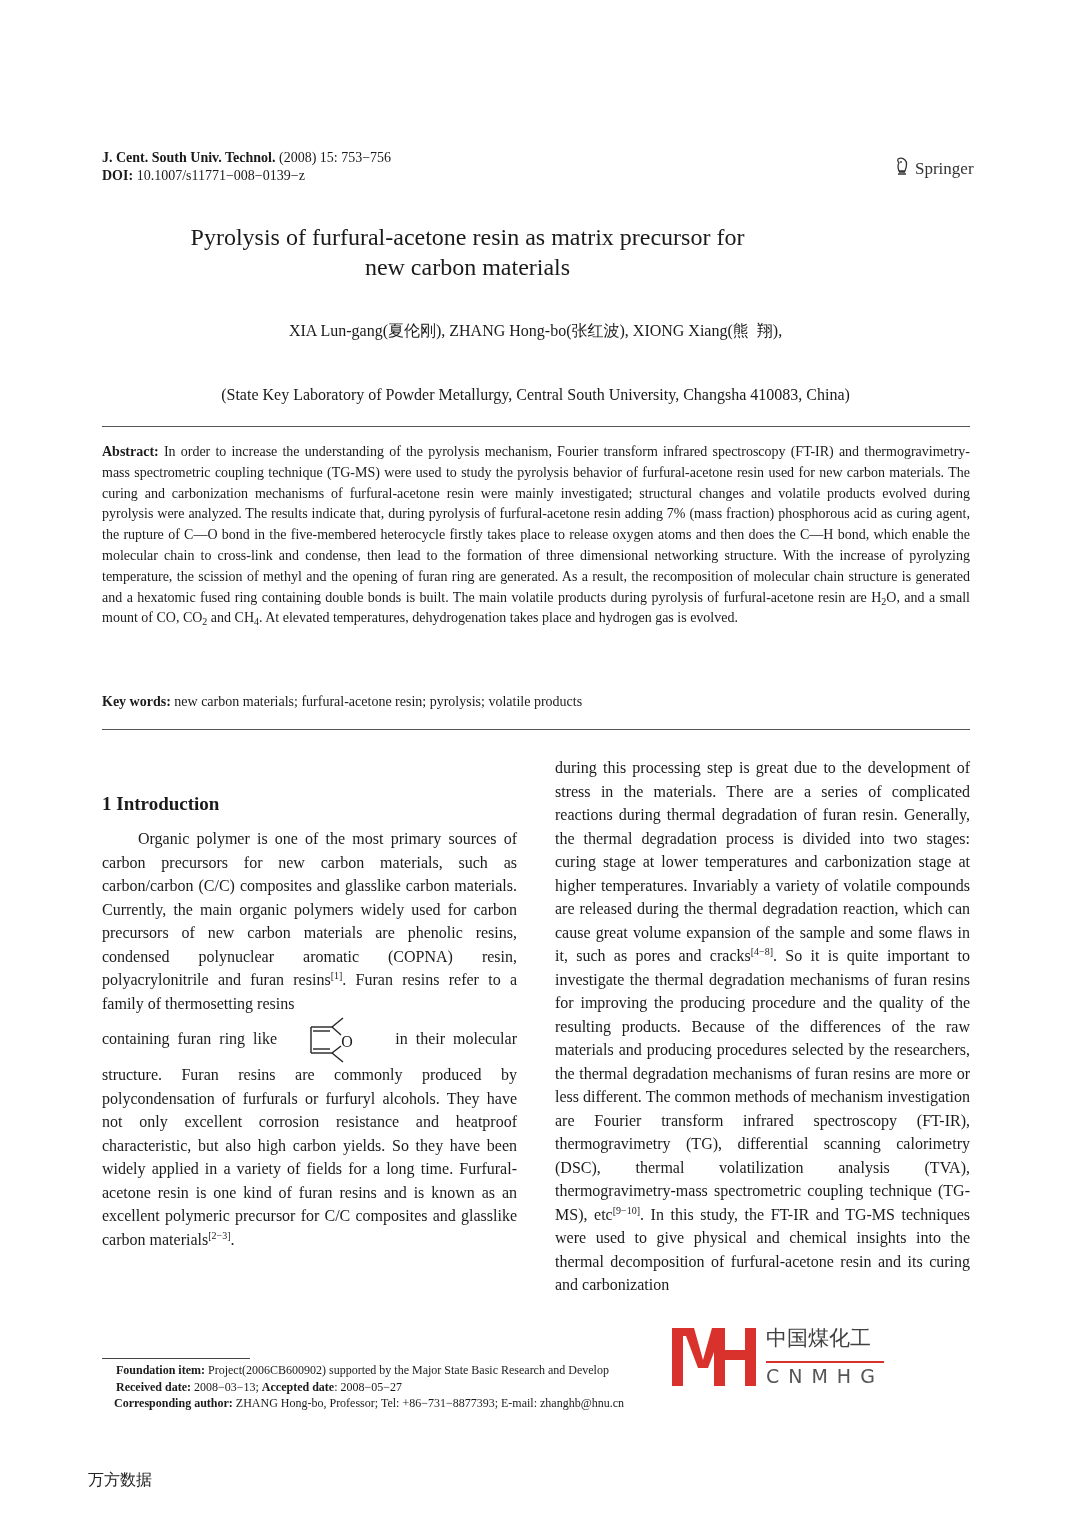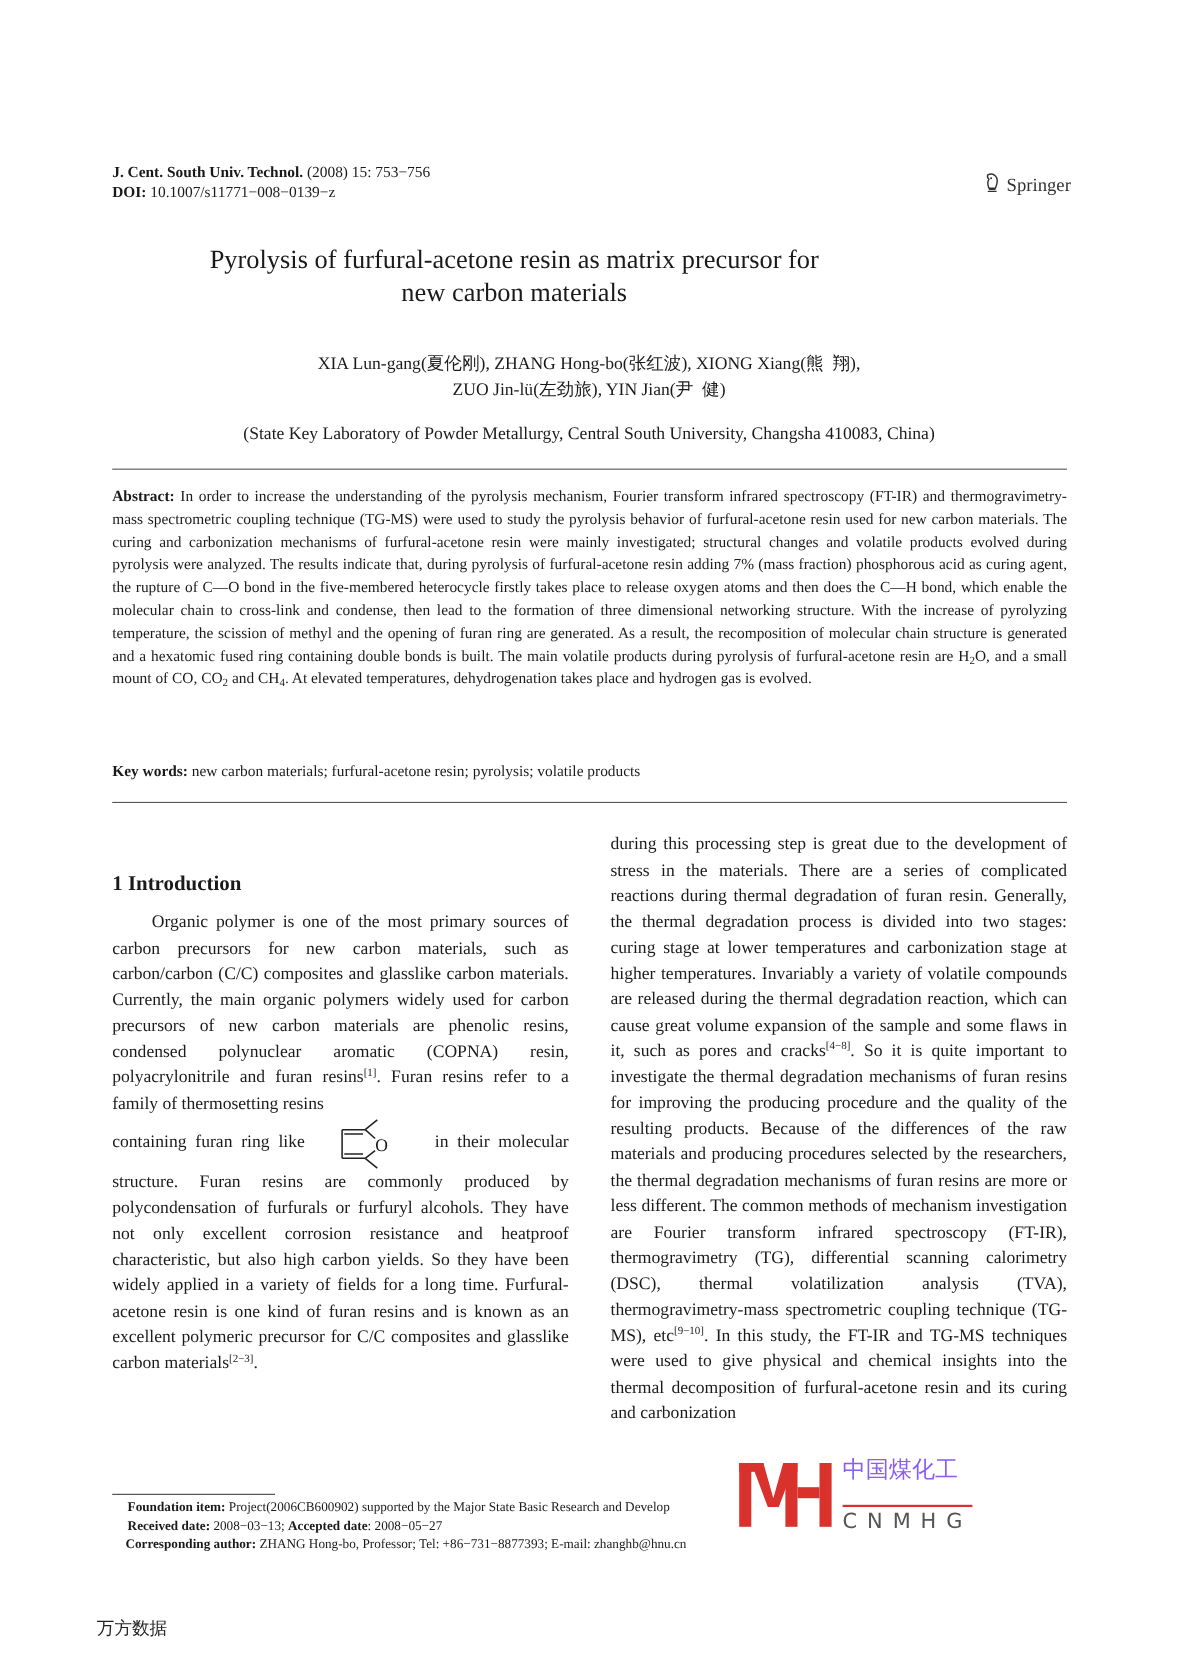--- a/index.html
+++ b/index.html
@@ -22,21 +22,21 @@
   .indent { text-indent: 36px; }
   p { margin: 0; }
   sup { font-size: 10px; vertical-align: 6px; line-height: 0; }
   sub { font-size: 10px; vertical-align: -3px; line-height: 0; }
   .furan-line { display: flex; align-items: center; justify-content: space-between; height: 48px; }
   .footnote-rule { left: 102px; top: 1358px; width: 148px; height: 1px; background: #444; }
   .footnotes { left: 116px; top: 1362px; font-size: 12px; line-height: 16.5px; }
   .footnotes b { font-weight: bold; }
   .watermark { left: 668px; top: 1322px; display: flex; align-items: center; gap: 6px; }
   .wm-text { display: flex; flex-direction: column; }
-  .wm-cn { font-family: Liberation Sans, sans-serif; font-size: 21px; color: #8b5cf6; line-height: 26px; border-bottom: 2px solid #d9312b; padding-bottom: 18px; }
+  .wm-cn { font-family: Liberation Mono, monospace; font-size: 21px; color: #404040; line-height: 26px; border-bottom: 2px solid #d9312b; padding-bottom: 8px; }
   .wm-en { font-family: "DejaVu Sans", sans-serif; font-size: 19px; letter-spacing: 9px; color: #555; line-height: 26px; }
   .wanfang { left: 88px; top: 1470px; font-family: "DejaVu Sans", sans-serif; font-size: 16px; color: #222; }
 </style>
 </head>
 <body>
 
 <div class="abs journal">
   <div>
     <b>J. Cent. South Univ. Technol.</b>
     <span>(2008) 15: 753−756</span>
@@ -57,21 +57,20 @@
   <span>Springer</span>
 </div>
 
 <div class="abs title">
   <div>Pyrolysis of furfural-acetone resin as matrix precursor for</div>
   <div>new carbon materials</div>
 </div>
 
 <div class="abs authors">
   <div style="white-space:pre">XIA Lun-gang(夏伦刚), ZHANG Hong-bo(张红波), XIONG Xiang(熊  翔),</div>
-  <div style="white-space:pre">ZUO Jin-lü(左劲旅), YIN Jian(尹  健)</div>
 </div>
 
 <div class="abs affil">(State Key Laboratory of Powder Metallurgy, Central South University, Changsha 410083, China)</div>
 
 <div class="abs rule" style="top:426px"></div>
 
 <div class="abs abstract">
   <b>Abstract:</b><span> In order to increase the understanding of the pyrolysis mechanism, Fourier transform infrared spectroscopy (FT-IR) and thermogravimetry-mass spectrometric coupling technique (TG-MS) were used to study the pyrolysis behavior of furfural-acetone resin used for new carbon materials. The curing and carbonization mechanisms of furfural-acetone resin were mainly investigated; structural changes and volatile products evolved during pyrolysis were analyzed. The results indicate that, during pyrolysis of furfural-acetone resin adding 7% (mass fraction) phosphorous acid as curing agent, the rupture of C—O bond in the five-membered heterocycle firstly takes place to release oxygen atoms and then does the C—H bond, which enable the molecular chain to cross-link and condense, then lead to the formation of three dimensional networking structure. With the increase of pyrolyzing temperature, the scission of methyl and the opening of furan ring are generated. As a result, the recomposition of molecular chain structure is generated and a hexatomic fused ring containing double bonds is built. The main volatile products during pyrolysis of furfural-acetone resin are H</span><sub>2</sub><span>O, and a small mount of CO, CO</span><sub>2</sub><span> and CH</span><sub>4</sub><span>. At elevated temperatures, dehydrogenation takes place and hydrogen gas is evolved.</span>
 </div>
 

